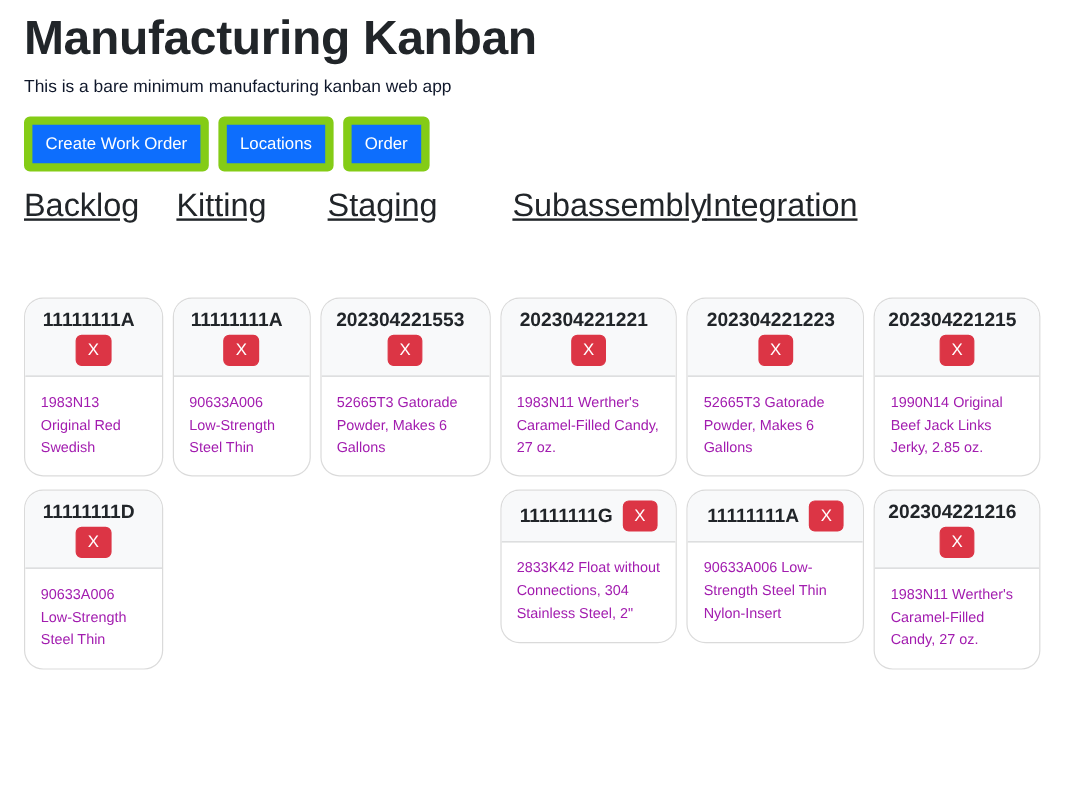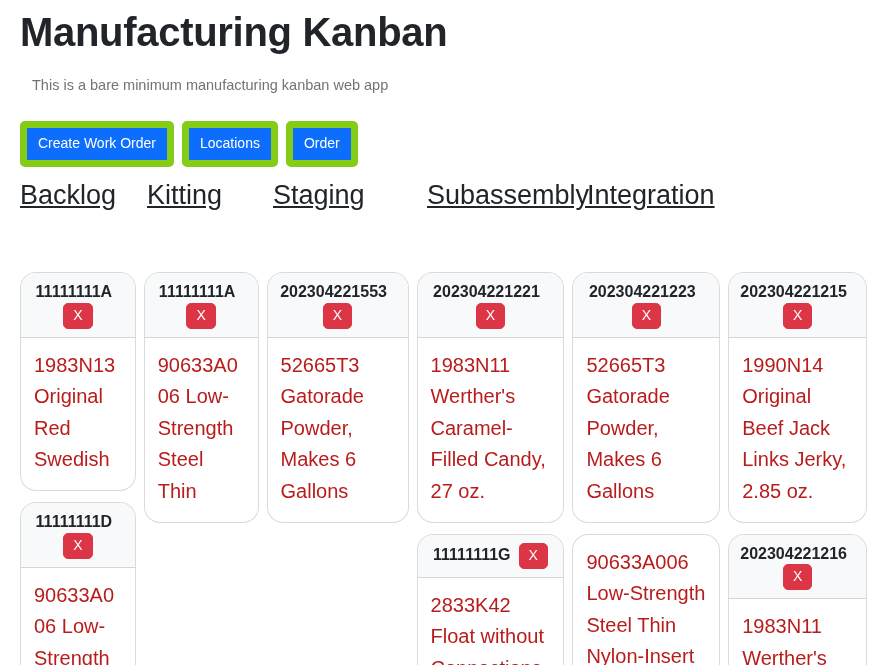--- a/index.html
+++ b/index.html
@@ -26,23 +26,23 @@
     font-size: 40px;
     font-weight: 700;
     line-height: 1.1;
     margin: 0;
     padding: 10px 0 0 20px;
     letter-spacing: -0.3px;
     color: #212529;
   }
   .app-subtitle {
     font-size: 14.5px;
-    margin: 12px;
+    margin: 0;
     padding: 11px 0 0 20px;
-    color: #737373;
+    color: #0f172a;
     font-weight: 400;
   }
 
   
   .nav-buttons {
     padding: 16px 0 0 20px;
     display: flex;
     gap: 8px;
     align-items: flex-start;
   }
@@ -128,23 +128,23 @@
     font-size: 14px;
     font-weight: 400;
     font-family: "Liberation Sans", sans-serif;
     line-height: 1.5;
     padding: 1px 9px 2px 9px;
     cursor: pointer;
     vertical-align: middle;
   }
   .card-body {
     padding: 12px 11px 14px 13px;
-    font-size: 20px;
+    font-size: 12px;
     line-height: 1.58;
-    color: #b91c1c;
+    color: #a21caf;
     word-break: break-word;
   }
 </style>
 </head>
 <body>
 
 <div class="page">
 
   <h1 class="app-title">Manufacturing Kanban</h1>
   <p class="app-subtitle">This is a bare minimum manufacturing kanban web app</p>
@@ -224,20 +224,23 @@
     </div>
 
     <div class="col col-4">
       <div class="card">
         <div class="card-header">
           <span class="wo-id">202304221223</span><button class="btn-delete">X</button>
         </div>
         <div class="card-body">52665T3 Gatorade Powder, Makes 6 Gallons</div>
       </div>
       <div class="card">
+        <div class="card-header">
+          <span class="wo-id">11111111A</span><button class="btn-delete">X</button>
+        </div>
         <div class="card-body">90633A006 Low-Strength Steel Thin Nylon-Insert</div>
       </div>
     </div>
 
     <div class="col col-5">
       <div class="card">
         <div class="card-header">
           <span class="wo-id">202304221215</span><button class="btn-delete">X</button>
         </div>
         <div class="card-body">1990N14 Original Beef Jack Links Jerky, 2.85 oz.</div>

